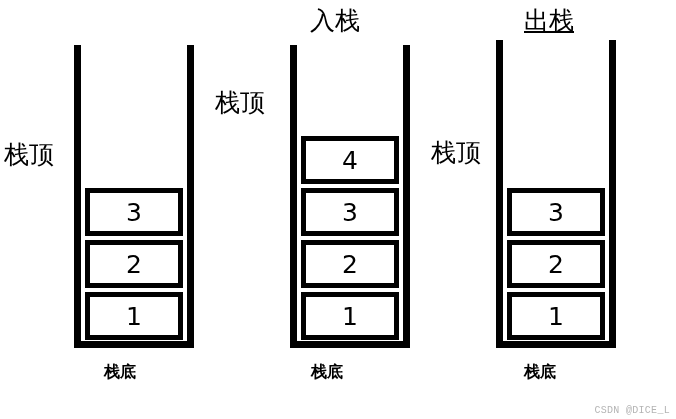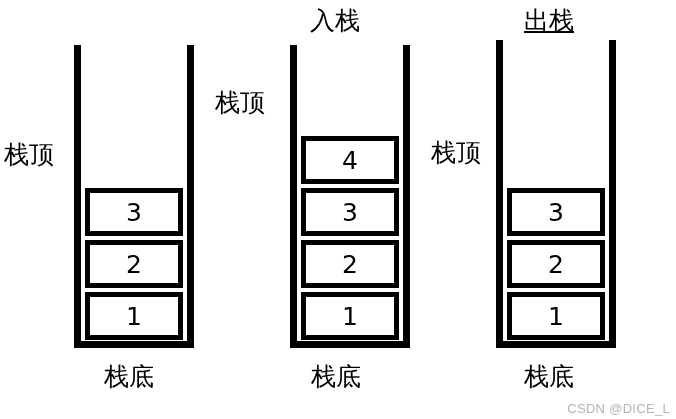--- a/index.html
+++ b/index.html
@@ -66,32 +66,32 @@
   .label {
     position: absolute;
     font-size: 25px;
     line-height: 1.15;
     white-space: nowrap;
     color: #000000;
     font-family: "DejaVu Sans", "Liberation Sans", sans-serif;
   }
   .label-top    { font-size: 25px; }
   .label-side   { font-size: 25px; text-align: center; }
-  .label-bottom { font-size: 25px; }
+  .label-bottom { font-size: 16px; font-weight: bold; }
 
   
   .watermark {
     position: absolute;
     right: 6px;
     bottom: 3px;
-    font-size: 13px;
+    font-size: 10px;
     color: #b4b4b4;
     letter-spacing: 0.3px;
     white-space: nowrap;
-    font-family: Liberation Sans, sans-serif;
+    font-family: Liberation Mono, monospace;
     margin-top: 20px;
   }
 </style>
 </head>
 <body>
 
 <div id="canvas">
 
   <div class="stack" style="left:74px; top:45px; width:120px; height:303px;">
     <div class="wall wall-left" style="height:303px;"></div>

